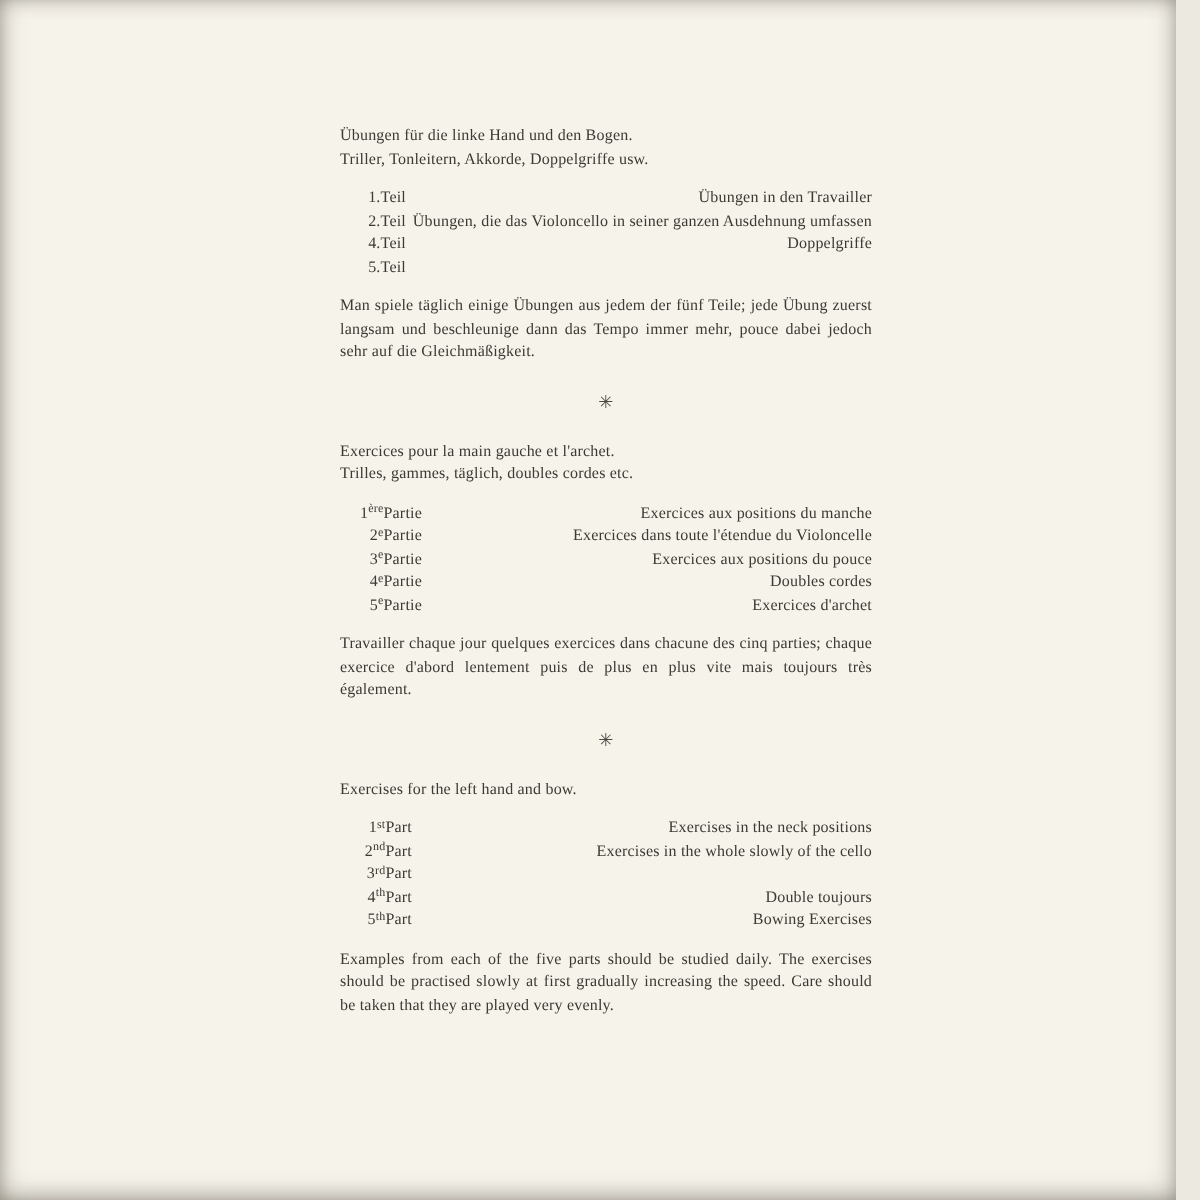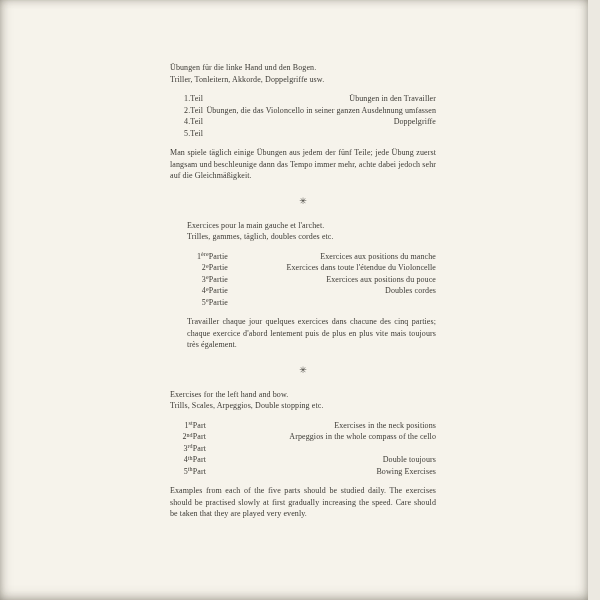--- a/index.html
+++ b/index.html
@@ -42,21 +42,21 @@
   .txt { flex: 1 1 auto; }
   .para { margin-top: 8px; text-align: justify; }
   .star {
     text-align: center;
     font-size: 9px;
     line-height: 11px;
     margin: 14px 0 13px 0;
     color: #4a4843;
   }
   section.german  { --ordw: 33px; --numw: 9px;  display: block; }
-  section.french  { --ordw: 41px; --numw: 12px; display: block; margin-left: 17px; }
+  section.french  { --ordw: 41px; --numw: 12px; display: block; }
   section.english { --ordw: 36px; --numw: 12px; display: block; }
 </style>
 </head>
 <body>
 
 <div class="scan">
   <div class="content">
 
     <section class="german">
       <div class="hline">Übungen für die linke Hand und den Bogen.</div>
@@ -71,21 +71,21 @@
           <span class="txt">Übungen, die das Violoncello in seiner ganzen Ausdehnung umfassen</span>
         </div>
         <div class="row">
           <span class="ord"><span class="num">4.</span><sup></sup><span>Teil</span></span>
           <span class="txt">Doppelgriffe</span>
         </div>
         <div class="row">
           <span class="ord"><span class="num">5.</span><sup></sup><span>Teil</span></span>
         </div>
       </div>
-      <div class="para">Man spiele täglich einige Übungen aus jedem der fünf Teile; jede Übung zuerst langsam und beschleunige dann das Tempo immer mehr, achte dabei jedoch sehr auf die Gleichmäßigkeit.</div>
+      <div class="para">Man spiele täglich einige Übungen aus jedem der fünf Teile; jede Übung zuerst langsam und beschleunige dann das Tempo immer mehr, pouce dabei jedoch sehr auf die Gleichmäßigkeit.</div>
     </section>
 
     <div class="star">✳</div>
 
     <section class="french">
       <div class="hline">Exercices pour la main gauche et l'archet.</div>
       <div class="hline">Trilles, gammes, täglich, doubles cordes etc.</div>
       <div class="list">
         <div class="row">
           <span class="ord"><span class="num"><span>1</span><sup>ère</sup></span><span>Partie</span></span>
@@ -98,38 +98,38 @@
         <div class="row">
           <span class="ord"><span class="num"><span>3</span><sup>e</sup></span><span>Partie</span></span>
           <span class="txt">Exercices aux positions du pouce</span>
         </div>
         <div class="row">
           <span class="ord"><span class="num"><span>4</span><sup>e</sup></span><span>Partie</span></span>
           <span class="txt">Doubles cordes</span>
         </div>
         <div class="row">
           <span class="ord"><span class="num"><span>5</span><sup>e</sup></span><span>Partie</span></span>
+          <span class="txt">Exercices d'archet</span>
         </div>
       </div>
       <div class="para">Travailler chaque jour quelques exercices dans chacune des cinq parties; chaque exercice d'abord lentement puis de plus en plus vite mais toujours très également.</div>
     </section>
 
     <div class="star">✳</div>
 
     <section class="english">
       <div class="hline">Exercises for the left hand and bow.</div>
-      <div class="hline">Trills, Scales, Arpeggios, Double stopping etc.</div>
       <div class="list">
         <div class="row">
           <span class="ord"><span class="num"><span>1</span><sup>st</sup></span><span>Part</span></span>
           <span class="txt">Exercises in the neck positions</span>
         </div>
         <div class="row">
           <span class="ord"><span class="num"><span>2</span><sup>nd</sup></span><span>Part</span></span>
-          <span class="txt">Arpeggios in the whole compass of the cello</span>
+          <span class="txt">Exercises in the whole slowly of the cello</span>
         </div>
         <div class="row">
           <span class="ord"><span class="num"><span>3</span><sup>rd</sup></span><span>Part</span></span>
         </div>
         <div class="row">
           <span class="ord"><span class="num"><span>4</span><sup>th</sup></span><span>Part</span></span>
           <span class="txt">Double toujours</span>
         </div>
         <div class="row">
           <span class="ord"><span class="num"><span>5</span><sup>th</sup></span><span>Part</span></span>

